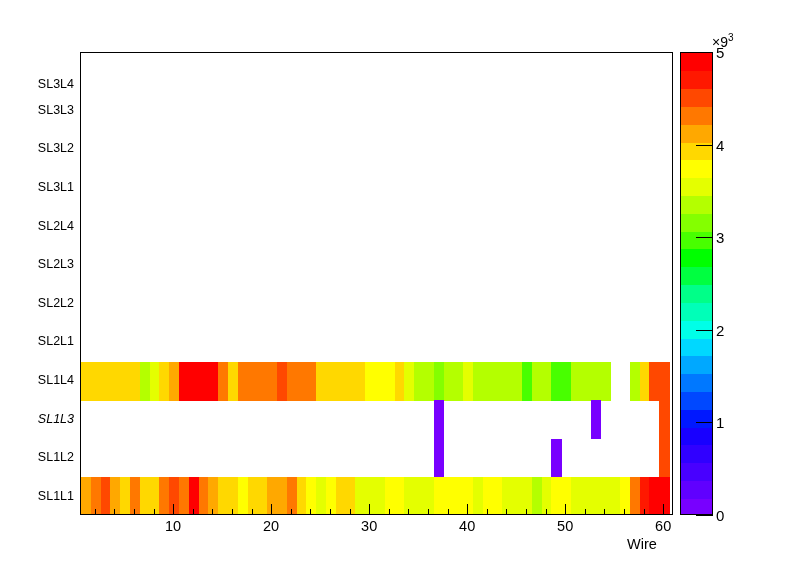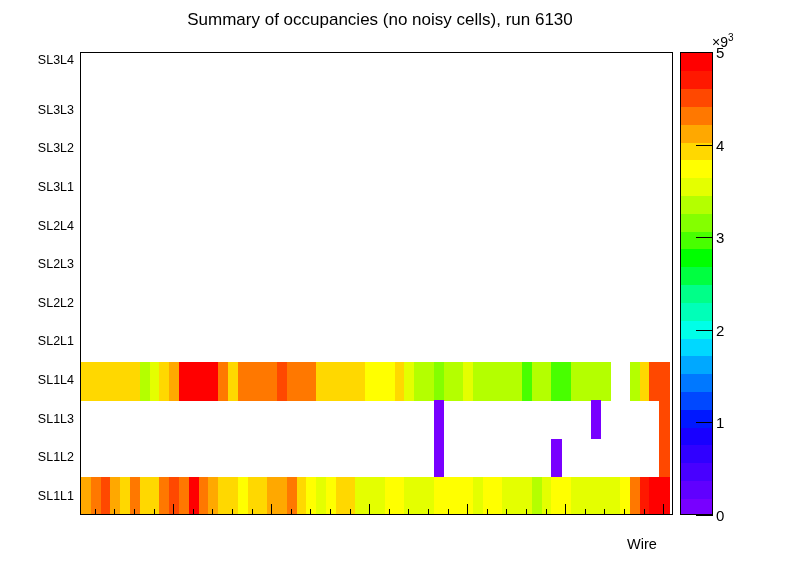--- a/index.html
+++ b/index.html
@@ -197,35 +197,34 @@
   #cb-exponent sup {
     font-size: 10px;
     vertical-align: super;
   }
 </style>
 </head>
 <body>
 
 <div id="canvas">
 
-  <div id="plot-title">Summary of occupancies (no noisy cells), run 6130</div>
 
   <div id="ylabels">
       <div class="ylabel" style="top: 443.708px;">SL1L1</div>
       <div class="ylabel" style="top: 405.125px;">SL1L2</div>
-      <div class="ylabel" style="top: 366.542px;">SL1L3</div>
+      <div class="ylabel" style="top: 366.542px; font-style: italic;">SL1L3</div>
       <div class="ylabel" style="top: 327.958px;">SL1L4</div>
       <div class="ylabel" style="top: 289.375px;">SL2L1</div>
       <div class="ylabel" style="top: 250.792px;">SL2L2</div>
       <div class="ylabel" style="top: 212.208px;">SL2L3</div>
       <div class="ylabel" style="top: 173.625px;">SL2L4</div>
       <div class="ylabel" style="top: 135.042px;">SL3L1</div>
       <div class="ylabel" style="top: 96.4583px;">SL3L2</div>
       <div class="ylabel" style="top: 57.875px;">SL3L3</div>
-      <div class="ylabel" style="top: 8px;">SL3L4</div>
+      <div class="ylabel" style="top: 32px;">SL3L4</div>
     </div>
   <div id="yticks">
       <div class="ytick" style="top: 443.708px;"></div>
       <div class="ytick" style="top: 405.125px;"></div>
       <div class="ytick" style="top: 366.542px;"></div>
       <div class="ytick" style="top: 327.958px;"></div>
       <div class="ytick" style="top: 289.375px;"></div>
       <div class="ytick" style="top: 250.792px;"></div>
       <div class="ytick" style="top: 212.208px;"></div>
       <div class="ytick" style="top: 173.625px;"></div>
@@ -389,20 +388,28 @@
       <div class="xtick-minor" style="left: 426.372px;"></div>
       <div class="xtick-minor" style="left: 445.975px;"></div>
       <div class="xtick-minor" style="left: 465.579px;"></div>
       <div class="xtick-major" style="left: 485.182px;"></div>
       <div class="xtick-minor" style="left: 504.785px;"></div>
       <div class="xtick-minor" style="left: 524.388px;"></div>
       <div class="xtick-minor" style="left: 543.992px;"></div>
       <div class="xtick-minor" style="left: 563.595px;"></div>
       <div class="xtick-major" style="left: 583.198px;"></div>
     </div>
+  <div id="xlabels">
+      <div class="xlabel" style="left: 93.1157px;">10</div>
+      <div class="xlabel" style="left: 191.132px;">20</div>
+      <div class="xlabel" style="left: 289.149px;">30</div>
+      <div class="xlabel" style="left: 387.165px;">40</div>
+      <div class="xlabel" style="left: 485.182px;">50</div>
+      <div class="xlabel" style="left: 583.198px;">60</div>
+    </div>
   <div id="xaxis-title">Wire</div>
 
   <div id="cb-exponent"><span>×9</span><sup>3</sup></div>
   <div id="colorbar-wrap">
     <div id="colorbar">
         <div class="cb-band" style="top: 445.192px; height: 18.4077px; background: rgb(120, 0, 255);"></div>
         <div class="cb-band" style="top: 427.385px; height: 18.4077px; background: rgb(96, 0, 255);"></div>
         <div class="cb-band" style="top: 409.577px; height: 18.4077px; background: rgb(72, 0, 255);"></div>
         <div class="cb-band" style="top: 391.769px; height: 18.4077px; background: rgb(48, 0, 255);"></div>
         <div class="cb-band" style="top: 373.962px; height: 18.4077px; background: rgb(24, 0, 255);"></div>

